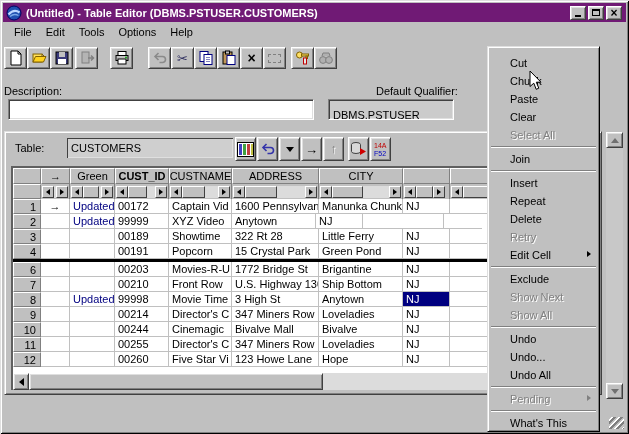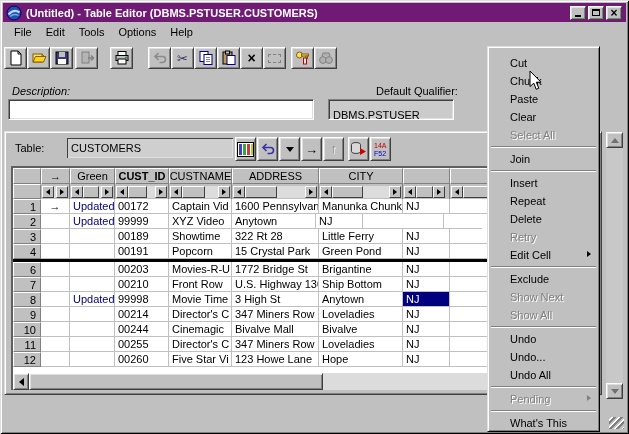--- a/index.html
+++ b/index.html
@@ -234,21 +234,21 @@
     </span>
     <span class="tbtn raised ctr">
       <svg width="16" height="16" viewBox="0 0 16 16">
           <circle cx="5" cy="10" r="3.4" fill="#b0b0b0" stroke="#808080"></circle>
           <circle cx="11" cy="10" r="3.4" fill="#b0b0b0" stroke="#808080"></circle>
           <path d="M4,6 L5,3 H11 L12,6" fill="#b0b0b0" stroke="#808080"></path>
         </svg>
     </span>
   </div>
 
-  <div class="abs lbl" style="left:12px; top:85px;font-style:italic;">Description:</div>
+  <div class="abs lbl" style="left:4px; top:85px;">Description:</div>
   <input id="desc-input" class="abs sunken" value="" style="">
   <div class="abs lbl" style="left:328px; top:85px;padding-left:48px;">Default Qualifier:</div>
   <div id="dq-field" class="abs sunken">DBMS.PSTUSER</div>
   <div id="cancel-btn" class="abs raised ctr dis">Cancel</div>
 
   <div id="childpanel" class="abs panel">
     <div class="abs lbl" style="left:10px; top:10px;">Table:</div>
     <input id="tablecombo" class="abs sunken" value="CUSTOMERS" style="">
 
     <div id="iconrow" class="abs">

